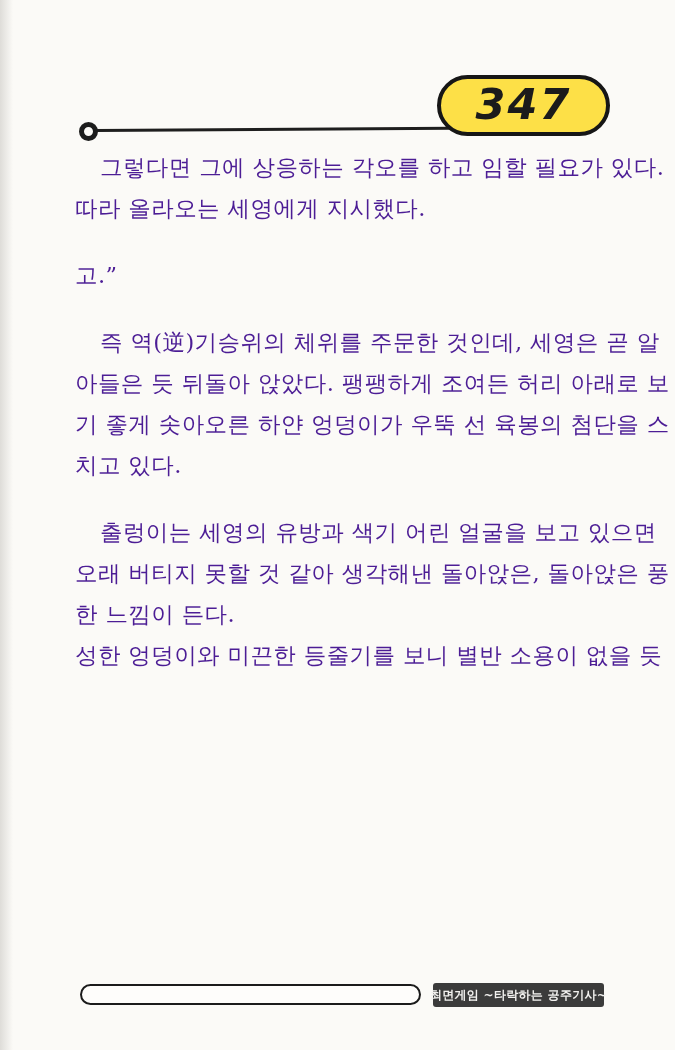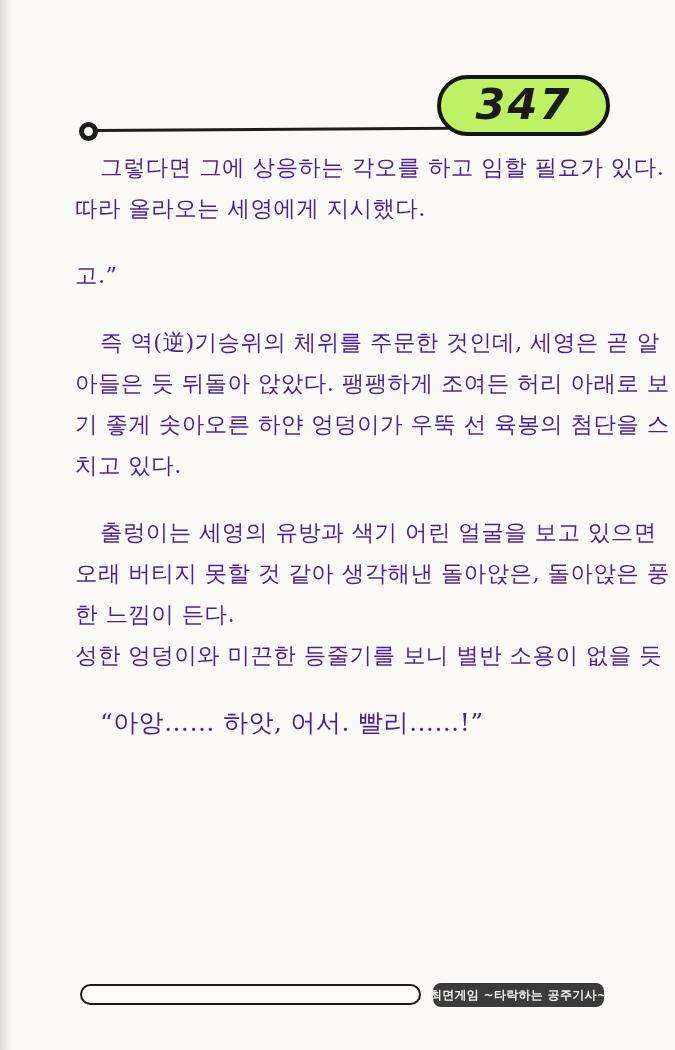--- a/index.html
+++ b/index.html
@@ -35,21 +35,21 @@
     left: 96px; top: 129px;
     width: 356px; height: 3px;
     background: #1e1e1e;
     transform: rotate(-0.35deg);
     transform-origin: left center;
   }
   .page-number-badge {
     position: absolute;
     left: 437px; top: 75px;
     width: 173px; height: 61px;
-    background: #bef264;
+    background: #fde047;
     border: 4px solid #161616;
     border-radius: 31px;
     display: flex;
     align-items: center;
     justify-content: center;
   }
   .page-number-badge .num {
     font-family: "DejaVu Sans", "Liberation Sans", sans-serif;
     font-style: italic;
     font-weight: 800;
@@ -81,21 +81,21 @@
     width: 341px; height: 21px;
     border: 2.5px solid #1b1b1b;
     border-radius: 11px;
     background: #fefdfb;
   }
   .footer-badge {
     position: absolute;
     left: 433px; top: 983px;
     width: 171px; height: 24px;
     background: #3b3b3b;
-    border-radius: 8px;
+    border-radius: 3px;
     display: flex;
     align-items: center;
     justify-content: center;
   }
   .footer-badge .label {
     font-family: "DejaVu Sans", "Liberation Sans", sans-serif;
     font-size: 12px;
     font-weight: 700;
     letter-spacing: 0.3px;
     color: #f2f1ef;
@@ -127,22 +127,19 @@
       <span class="line">아들은 듯 뒤돌아 앉았다. 팽팽하게 조여든 허리 아래로 보</span>
       <span class="line">기 좋게 솟아오른 하얀 엉덩이가 우뚝 선 육봉의 첨단을 스</span>
       <span class="line">치고 있다.</span>
     </p>
     <p class="para">
       <span class="line indent">출렁이는 세영의 유방과 색기 어린 얼굴을 보고 있으면</span>
       <span class="line">오래 버티지 못할 것 같아 생각해낸 돌아앉은, 돌아앉은 풍</span>
       <span class="line">한 느낌이 든다.</span>
       <span class="line">성한 엉덩이와 미끈한 등줄기를 보니 별반 소용이 없을 듯</span>
     </p>
-    <p class="para big">
-      <span class="line indent">“아앙…… 하앗, 어서. 빨리……!”</span>
-    </p>
   </div>
 
   <div class="footer-pill"></div>
   <div class="footer-badge">
     <span class="label">최면게임 ~타락하는 공주기사~</span>
   </div>
 </div>
 
 </body></html>

